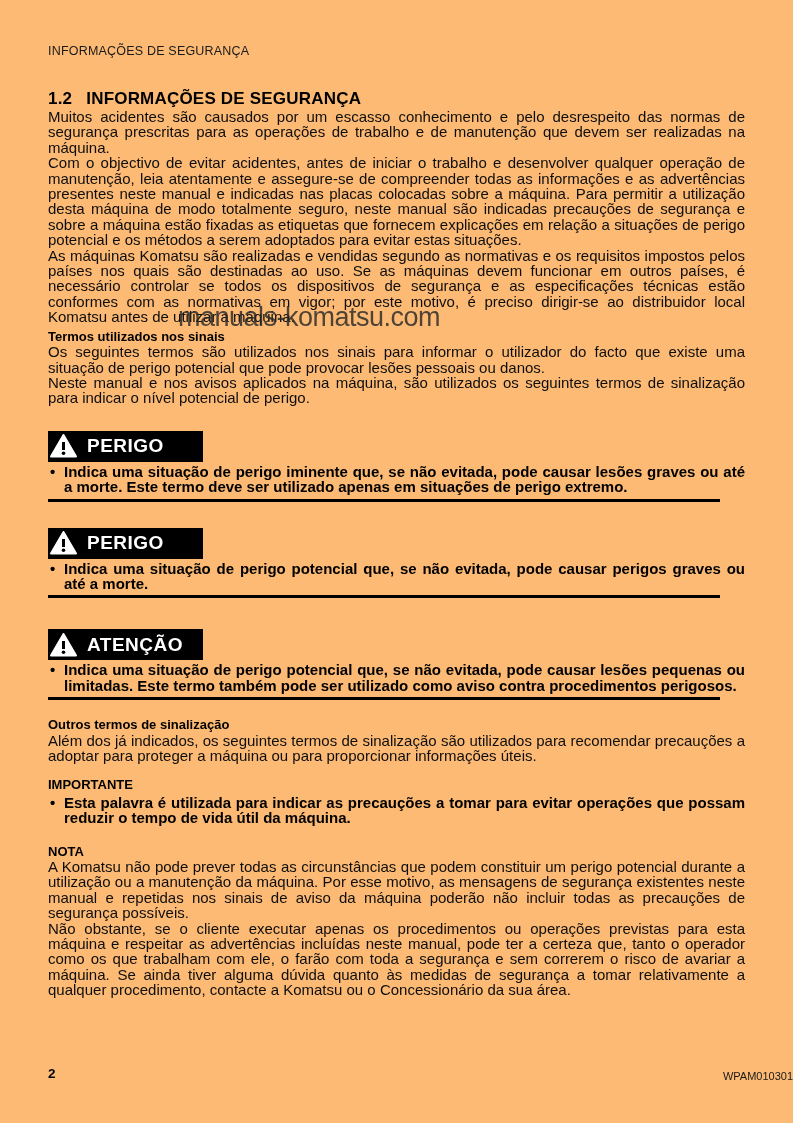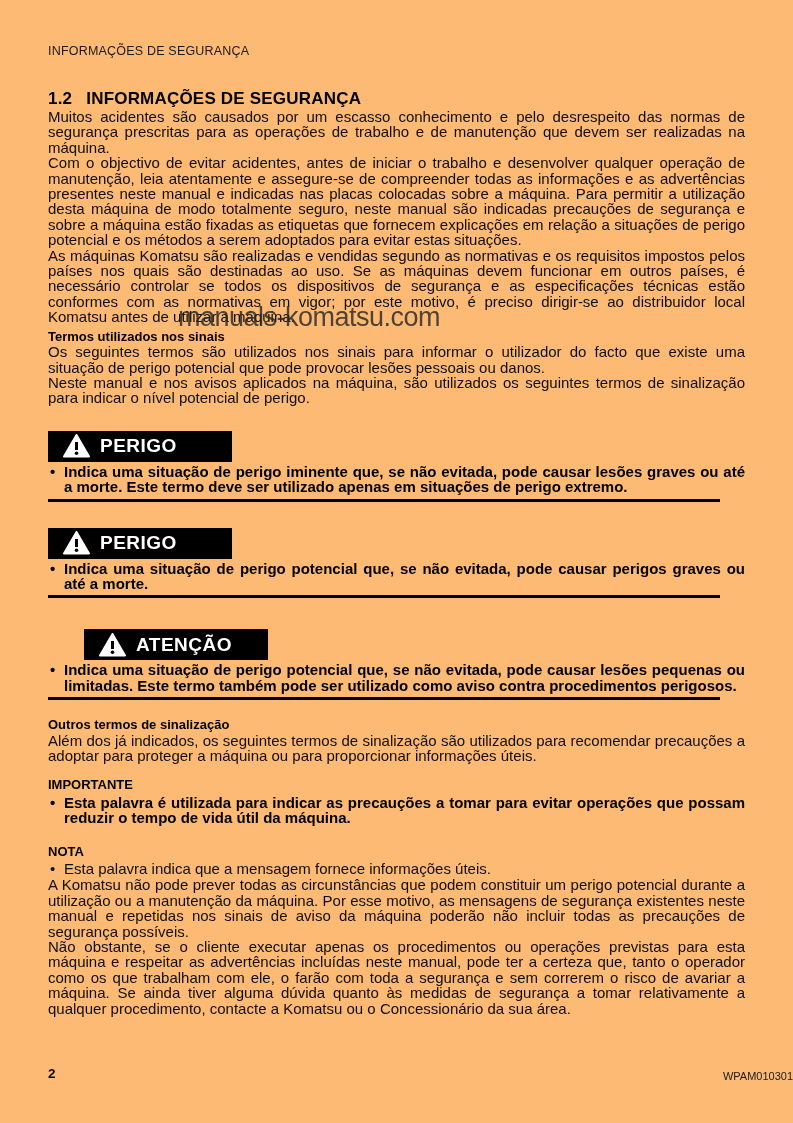--- a/index.html
+++ b/index.html
@@ -50,29 +50,29 @@
     color:#000;
   }
   .mt4{margin-top:4px;}
   .mt6{margin-top:6px;}
   .mt11{margin-top:11px;}
   .mt14{margin-top:14px;}
   .mt17{margin-top:17px;}
   .mt18{margin-top:18px;}
   .warnbox{
     margin-top:25px;
-    width:184px;height:31px;
+    width:155px;height:31px;
     background:#000;
     display:flex;
     align-items:center;
-    padding-left:15px;
+    padding-left:2px;
     box-sizing:border-box;
   }
   .warnbox.c{margin-top:26px;}
-  .warnbox.a{margin-top:31px;margin-left:36px;}
+  .warnbox.a{margin-top:31px;}
   .warnbox .wlabel{
     color:#fff;
     font-weight:bold;
     font-size:19px;
     letter-spacing:.5px;
     margin-left:10px;
     white-space:nowrap;
   }
   .warn-icon{width:27px;height:24px;display:block;flex:0 0 auto;}
   .bullet-row{
@@ -184,24 +184,20 @@
     <p class="subhead mt17">Outros termos de sinalização</p>
     <p class="body">Além dos já indicados, os seguintes termos de sinalização são utilizados para recomendar precauções a adoptar para proteger a máquina ou para proporcionar informações úteis.</p>
 
     <p class="subhead mt14">IMPORTANTE</p>
     <div class="bullet-row bold">
       <span class="dot"></span>
       <span class="bullet-text">Esta palavra é utilizada para indicar as precauções a tomar para evitar operações que possam reduzir o tempo de vida útil da máquina.</span>
     </div>
 
     <p class="subhead mt18">NOTA</p>
-    <div class="bullet-row">
-      <span class="dot"></span>
-      <span class="bullet-text">Esta palavra indica que a mensagem fornece informações úteis.</span>
-    </div>
 
     <p class="body mt6">A Komatsu não pode prever todas as circunstâncias que podem constituir um perigo potencial durante a utilização ou a manutenção da máquina. Por esse motivo, as mensagens de segurança existentes neste manual e repetidas nos sinais de aviso da máquina poderão não incluir todas as precauções de segurança possíveis.</p>
     <p class="body">Não obstante, se o cliente executar apenas os procedimentos ou operações previstas para esta máquina e respeitar as advertências incluídas neste manual, pode ter a certeza que, tanto o operador como os que trabalham com ele, o farão com toda a segurança e sem correrem o risco de avariar a máquina. Se ainda tiver alguma dúvida quanto às medidas de segurança a tomar relativamente a qualquer procedimento, contacte a Komatsu ou o Concessionário da sua área.</p>
   </div>
 
   <div class="watermark">manuals-komatsu.com</div>
 
   <div class="footer-pagenum">2</div>
   <div class="footer-code">WPAM010301</div>
 </div>

